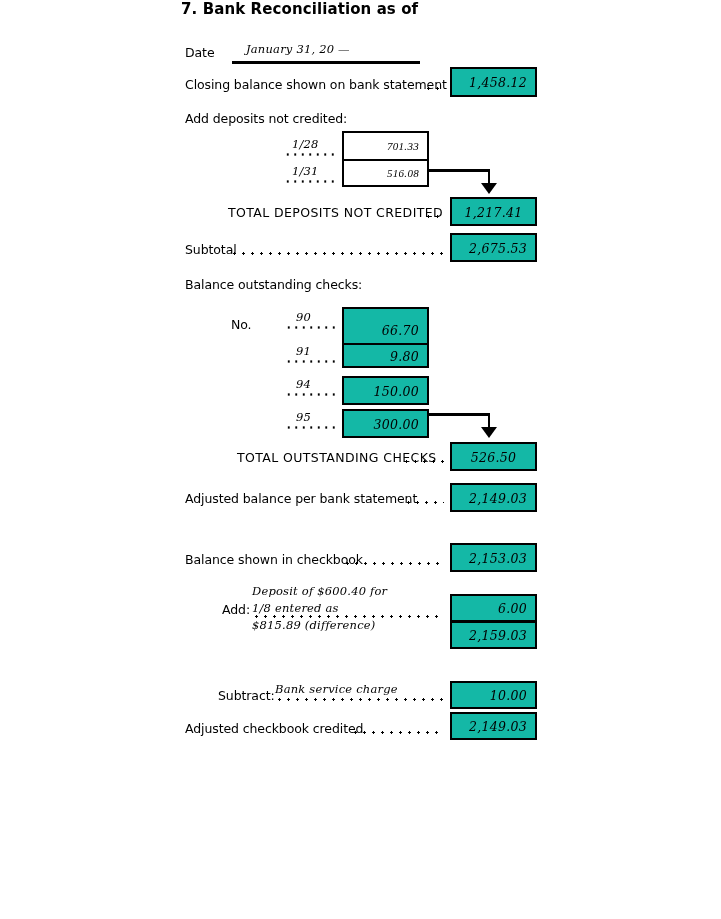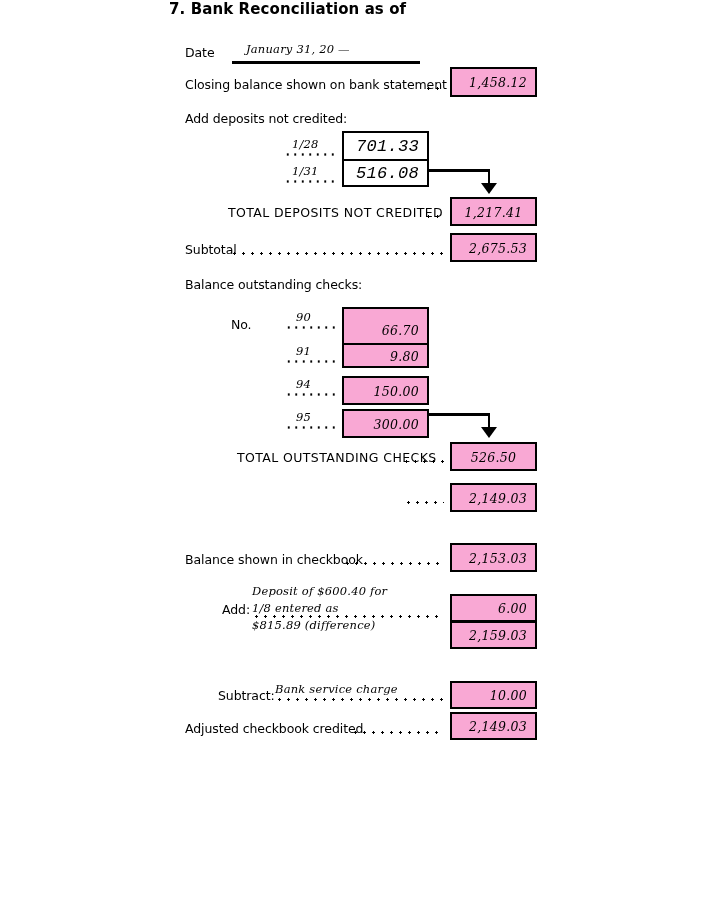--- a/index.html
+++ b/index.html
@@ -17,21 +17,21 @@
   }
   .page {
     position: absolute;
     left: 0; top: 0;
     width: 721px;
     height: 919px;
   }
   
   .title {
     position: absolute;
-    left: 169px;
+    left: 181px;
     top: 0px;
     font-size: 15px;
     font-weight: bold;
     letter-spacing: 0.1px;
     white-space: nowrap;
   }
   .label {
     position: absolute;
     font-size: 12.5px;
     white-space: nowrap;
@@ -58,21 +58,21 @@
     background-position: left center;
   }
   .leader.tight {
     background-size: 7.5px 3px;
   }
   
   .box {
     position: absolute;
     border: 2.5px solid #000;
     box-sizing: border-box;
-    background: #f9a8d4;
+    background: #14b8a6;
   }
   .box .val {
     position: absolute;
     right: 8px;
     top: 50%;
     transform: translateY(-50%);
     font-family: "DejaVu Serif", serif;
     font-style: italic;
     font-size: 12.5px;
     letter-spacing: 0.3px;
@@ -92,23 +92,23 @@
   }
   .stack .cell + .cell {
     border-top: 2.5px solid #000;
     padding-left: 28px;
   }
   .stack .cell .val {
     position: absolute;
     right: 8px;
     top: 50%;
     transform: translateY(-50%);
-    font-family: Liberation Mono, monospace;
+    font-family: Liberation Serif, serif;
     font-style: italic;
-    font-size: 17px;
+    font-size: 11px;
     letter-spacing: 0.3px;
     white-space: nowrap;
   }
   
   .rule {
     position: absolute;
     background: #000;
     height: 2.5px;
   }
   
@@ -212,20 +212,21 @@
   <div class="conn-h" style="left:429px; top:413px; width:61px;"></div>
   <div class="conn-v" style="left:487.5px; top:413px; height:16px;"></div>
   <div class="arrowhead" style="left:481px; top:427px;"></div>
 
   <div class="label caps" style="left:237px; top:450px;">TOTAL OUTSTANDING CHECKS</div>
   <div class="leader" style="left:402px; top:460px; width:42px;"></div>
   <div class="box" style="left:450px; top:442px; width:87px; height:29px;">
     <span class="val center" style="right:auto; left:50%; transform:translate(-50%,-50%);">526.50</span>
   </div>
 
+  <div class="label" style="left:185px; top:491px;">Adjusted balance per bank statement</div>
   <div class="leader" style="left:404px; top:501px; width:40px;"></div>
   <div class="box" style="left:450px; top:483px; width:87px; height:29px;">
     <span class="val">2,149.03</span>
   </div>
 
   <div class="label" style="left:185px; top:552px;">Balance shown in checkbook</div>
   <div class="leader" style="left:343px; top:562px; width:101px;"></div>
   <div class="box" style="left:450px; top:543px; width:87px; height:29px;">
     <span class="val">2,153.03</span>
   </div>

